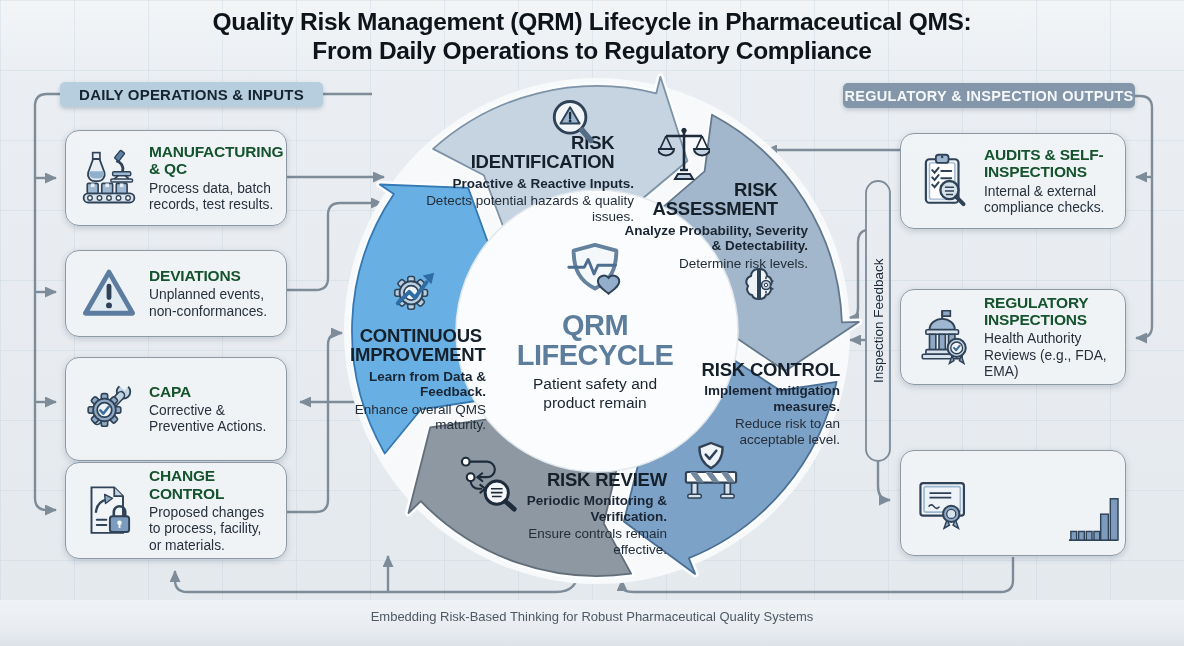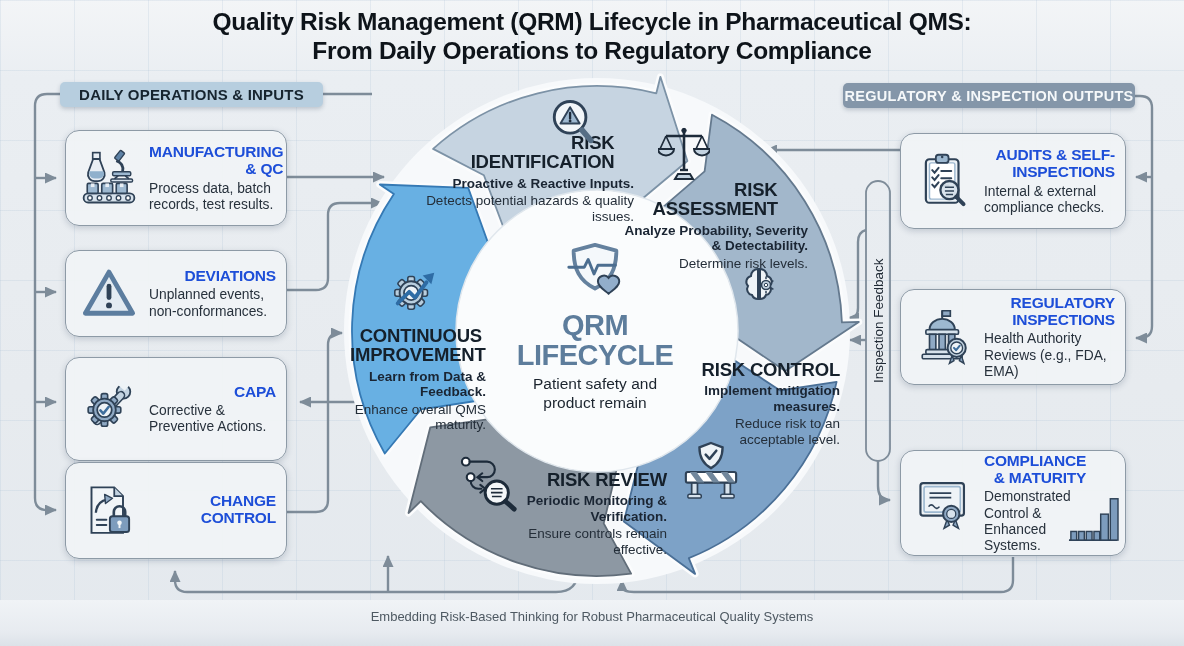--- a/index.html
+++ b/index.html
@@ -26,21 +26,21 @@
   }
   #pill-left{left:60px;top:82px;width:263px;background:#b7cedf;color:#16242f;font-size:15px;letter-spacing:.2px;}
   #pill-right{left:843px;top:83px;width:292px;background:#8496a9;color:#f5f8fa;font-size:14.5px;letter-spacing:.3px;}
   .card{
     position:absolute;background:rgba(240,243,246,.95);border:1.6px solid #8d9aa6;border-radius:14px;
     box-shadow:0 2px 6px rgba(50,70,95,.22);display:flex;align-items:center;gap:9px;
     padding:8px 10px 8px 12px;box-sizing:border-box;
   }
   .card .icw{flex:0 0 62px;display:flex;align-items:center;justify-content:center;}
   .card .txt{flex:1;}
-  .card h3{margin:0 0 3px;font-size:15.5px;font-weight:700;color:#1d4ed8;line-height:1.12;letter-spacing:-0.2px;text-align:right;}
+  .card h3{margin:0 0 3px;font-size:15.5px;font-weight:700;color:#14532d;line-height:1.12;letter-spacing:-0.2px;}
   .card p{margin:0;font-size:13.8px;color:#27313c;line-height:1.18;}
   .lcard{left:65px;width:222px;}
   .rcard{left:900px;width:226px;}
   #card-mfg{top:130px;height:96px;}
   #card-dev{top:250px;height:87px;}
   #card-capa{top:357px;height:104px;}
   #card-cc{top:462px;height:97px;}
   #card-audit{top:133px;height:96px;}
   #card-reg{top:289px;height:96px;}
   #card-comp{top:450px;height:106px;}
@@ -210,20 +210,21 @@
         <path d="M17 34 q1-13 13-15" fill="none" stroke="#2f4257" stroke-width="2.6"></path>
         <path d="M27 13 l9 4.5 -8 6 Z" fill="#8fa9c4" stroke="#2f4257" stroke-width="1.6" stroke-linejoin="round"></path>
         <rect x="33" y="38" width="22" height="18" rx="3" fill="#7d9cbd" stroke="#2f4257" stroke-width="2.2"></rect>
         <path d="M37.5 38 v-5 a6.5 6.5 0 0 1 13 0 v5" fill="none" stroke="#2f4257" stroke-width="3"></path>
         <circle cx="44" cy="45.5" r="2.6" fill="#f1f5f8"></circle>
           <rect x="42.9" y="46.5" width="2.2" height="5" fill="#f1f5f8"></rect>
       </svg>
     </div>
     <div class="txt">
         <h3>CHANGE CONTROL</h3>
+        <p>Proposed changes to process, facility, or materials.</p>
       </div>
   </div>
 
   <div class="card rcard" id="card-audit">
     <div class="icw">
       <svg viewBox="0 0 64 64" width="58" height="58">
         <rect x="12" y="8" width="36" height="48" rx="4" fill="#eef3f7" stroke="#2f4257" stroke-width="2.4"></rect>
         <rect x="16" y="12" width="28" height="40" rx="2" fill="#fff" stroke="#9db8d0" stroke-width="1.6"></rect>
         <rect x="23" y="3" width="14" height="9" rx="3" fill="#9db8d0" stroke="#2f4257" stroke-width="2"></rect>
         <circle cx="30" cy="5.5" r="1.4" fill="#2f4257"></circle>
@@ -270,24 +271,20 @@
       <svg viewBox="0 0 64 64" width="58" height="58">
         <rect x="6" y="10" width="48" height="36" rx="3" fill="#eef3f7" stroke="#2f4257" stroke-width="2.4"></rect>
         <rect x="10" y="14" width="40" height="28" rx="2" fill="none" stroke="#9db8d0" stroke-width="1.8"></rect>
         <path d="M16 21 h24 M16 26 h24" stroke="#2f4257" stroke-width="2"></path>
         <path d="M15 36 q3-4 6 0 t6 0" stroke="#2f4257" stroke-width="1.8" fill="none"></path>
         <path d="M35.5 50 l-3.5 10 6-3.5 Z M44.5 50 l3.5 10 -6-3.5 Z" fill="#8fa9c4" stroke="#2f4257" stroke-width="1.6"></path>
         <circle cx="40" cy="44" r="9" fill="#8fa9c4" stroke="#2f4257" stroke-width="2.2"></circle>
         <circle cx="40" cy="44" r="5" fill="#d7e2ec" stroke="#2f4257" stroke-width="1.4"></circle>
       </svg>
     </div>
-    <div class="txt">
-        <h3>COMPLIANCE &amp; MATURITY</h3>
-        <p>Demonstrated Control &amp; Enhanced Systems.</p>
-      </div>
     <div id="comp-bars">
       <svg viewBox="0 0 54 52" width="52" height="50">
         <path d="M2 49 h50" stroke="#2f4257" stroke-width="2"></path>
         <g fill="#7d9cbd" stroke="#2f4257" stroke-width="1.5">
           <rect x="4" y="40" width="6" height="9"></rect>
             <rect x="12" y="40" width="6" height="9"></rect>
           <rect x="20" y="40" width="6" height="9"></rect>
             <rect x="28" y="40" width="6" height="9"></rect>
           <rect x="35" y="22" width="8" height="27"></rect>
             <rect x="45" y="6" width="8" height="43"></rect>

